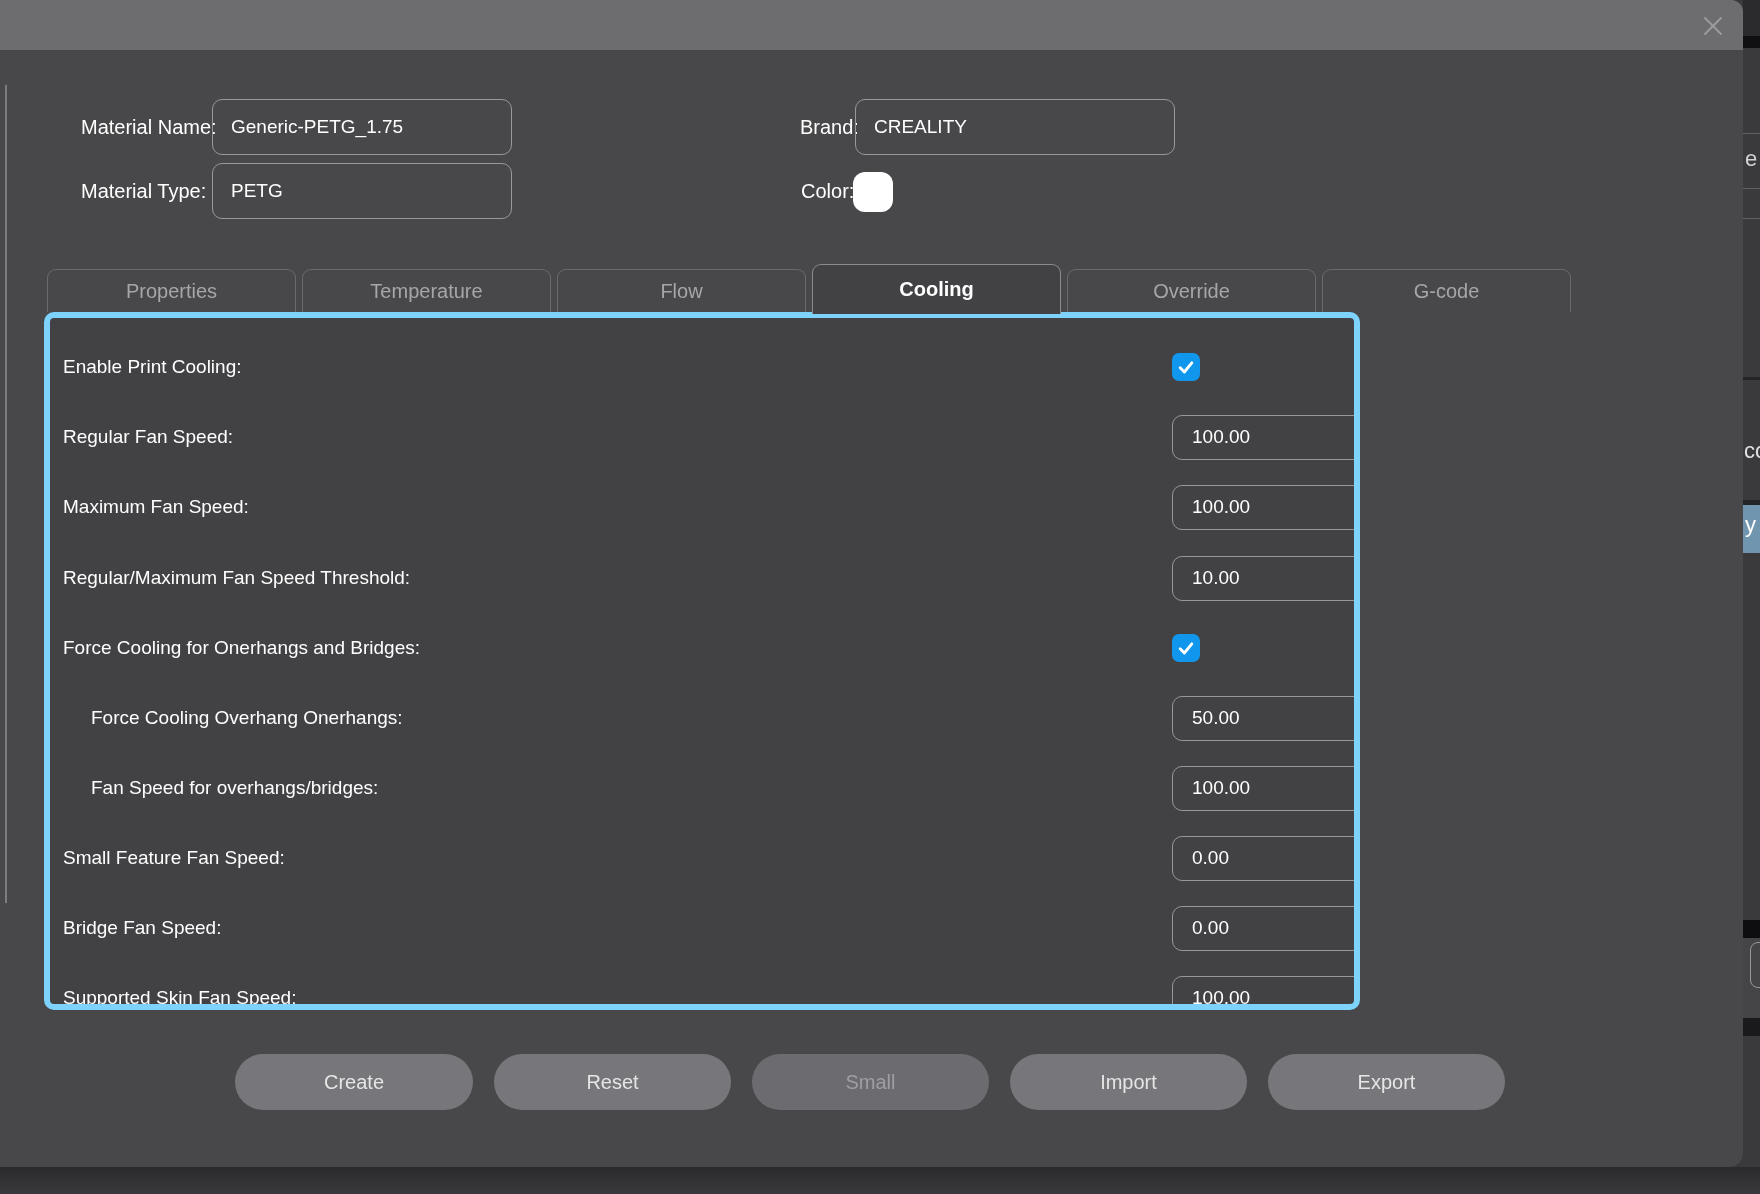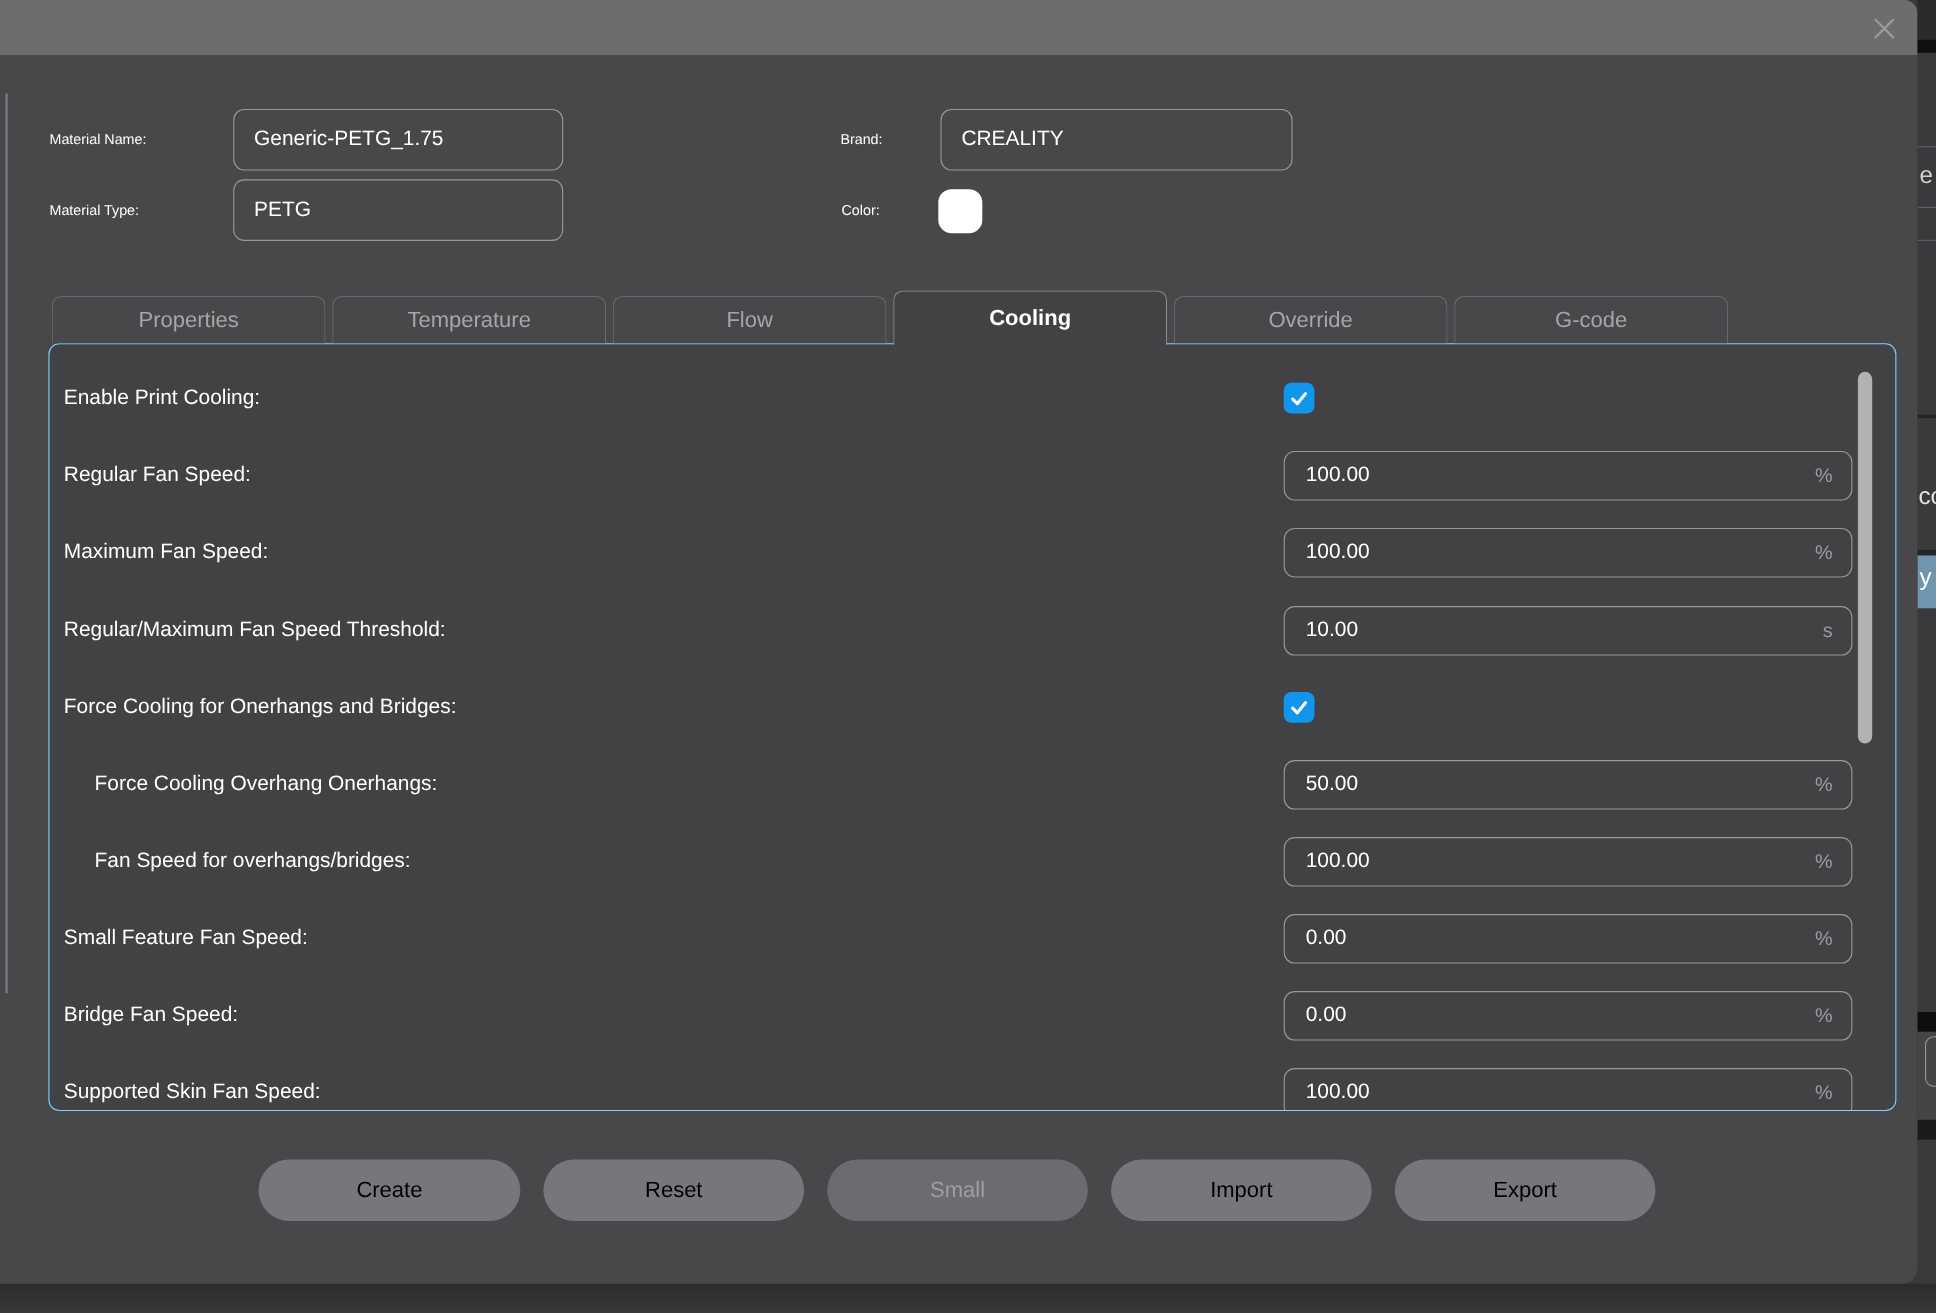--- a/index.html
+++ b/index.html
@@ -23,52 +23,52 @@
 
   
   .dialog{position:absolute;left:0;top:0;width:1743px;height:1167px;background:#48484a;
     border-radius:0 12px 14px 0;overflow:hidden;}
   .titlebar{position:absolute;left:0;top:0;width:100%;height:50px;background:#6d6d6f;}
   .close-btn{position:absolute;right:17px;top:13px;width:26px;height:26px;cursor:pointer;
     display:flex;align-items:center;justify-content:center;}
   .left-edge-line{position:absolute;left:5px;top:85px;width:2px;height:818px;background:#7d7d80;}
 
   
-  .hdr-label{position:absolute;color:#ffffff;font-size:13px;line-height:30px;white-space:nowrap;}
+  .hdr-label{position:absolute;color:#ffffff;font-size:20px;line-height:30px;white-space:nowrap;margin-left:36px;}
   .hdr-box{position:absolute;height:56px;border:1.5px solid #98989b;border-radius:10px;background:transparent;}
   .hdr-input{width:100%;height:100%;background:transparent;border:none;outline:none;color:#ffffff;
     font-size:19px;padding:0 0 0 18px;font-family:"Liberation Sans",sans-serif;}
   .color-swatch{position:absolute;left:853px;top:172px;width:40px;height:40px;border-radius:12px;
     background:#ffffff;cursor:pointer;}
 
   
   .tab{position:absolute;top:269px;height:43px;width:249px;background:#48484a;
     border:1px solid #6a6a6e;border-bottom:none;border-radius:9px 9px 0 0;
     color:#a6a6aa;font-size:20px;display:flex;align-items:center;justify-content:center;cursor:pointer;z-index:3;}
   .tab--active{top:264px;height:50px;background:#424245;border-color:#8b8b8e;
     color:#ffffff;font-weight:700;z-index:5;}
 
   
-  .panel{position:absolute;left:44px;top:312px;width:1680px;height:698px;background:#424245;
-    border:1px solid #7dd3fc;border-radius:10px;overflow:hidden;z-index:2;}
+  .panel{position:absolute;left:44px;top:312px;width:1316px;height:698px;background:#424245;
+    border:6px solid #7dd3fc;border-radius:10px;overflow:hidden;z-index:2;}
   .row{position:absolute;left:0;width:100%;height:70px;}
   .row-label{position:absolute;left:13px;top:0;height:70px;line-height:70px;color:#ffffff;font-size:19px;white-space:nowrap;}
   .row--indent .row-label{left:41px;}
   .checkbox{position:absolute;left:1122px;top:21px;width:28px;height:28px;border-radius:7px;
     background:#1196ee;cursor:pointer;display:flex;align-items:center;justify-content:center;}
   .field{position:absolute;left:1122px;top:12.5px;width:517px;height:45px;}
   .field-input{width:100%;height:100%;background:transparent;border:1.5px solid #98989b;border-radius:10px;
     outline:none;color:#ffffff;font-size:19px;padding:0 40px 0 19px;font-family:"Liberation Sans",sans-serif;}
   .field-unit{position:absolute;right:18px;top:0;height:45px;line-height:45px;color:#9d9da1;font-size:18px;pointer-events:none;}
   .scroll-thumb{position:absolute;left:1644px;top:25px;width:13px;height:338px;border-radius:6.5px;
     background:#b2b2b4;cursor:pointer;}
 
   
   .btn{position:absolute;top:1054px;height:56px;border:none;border-radius:28px;background:#77767a;
-    color:#000000;font-size:20px;cursor:pointer;font-family:"Liberation Sans",sans-serif;}
+    color:#e5e5e5;font-size:20px;cursor:pointer;font-family:"Liberation Sans",sans-serif;}
   .btn--disabled{background:#6c6b6f;color:#9f9fa3;cursor:default;}
 </style>
 </head>
 <body>
 
 <div id="screen">
 
   <div class="bg-bottombar"></div>
   <div class="bg-strip">
     <div class="band-dark1"></div>

